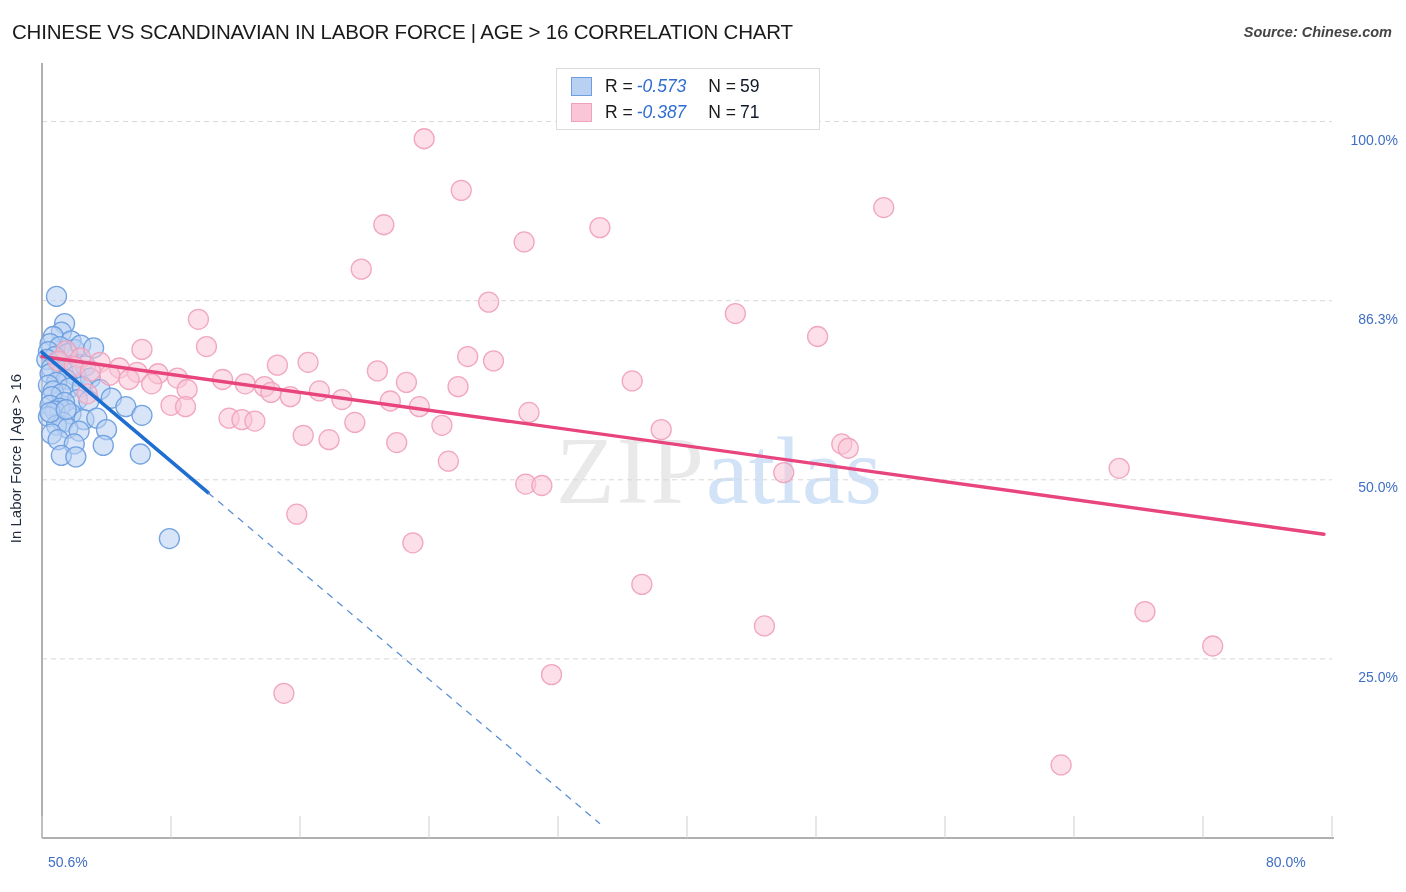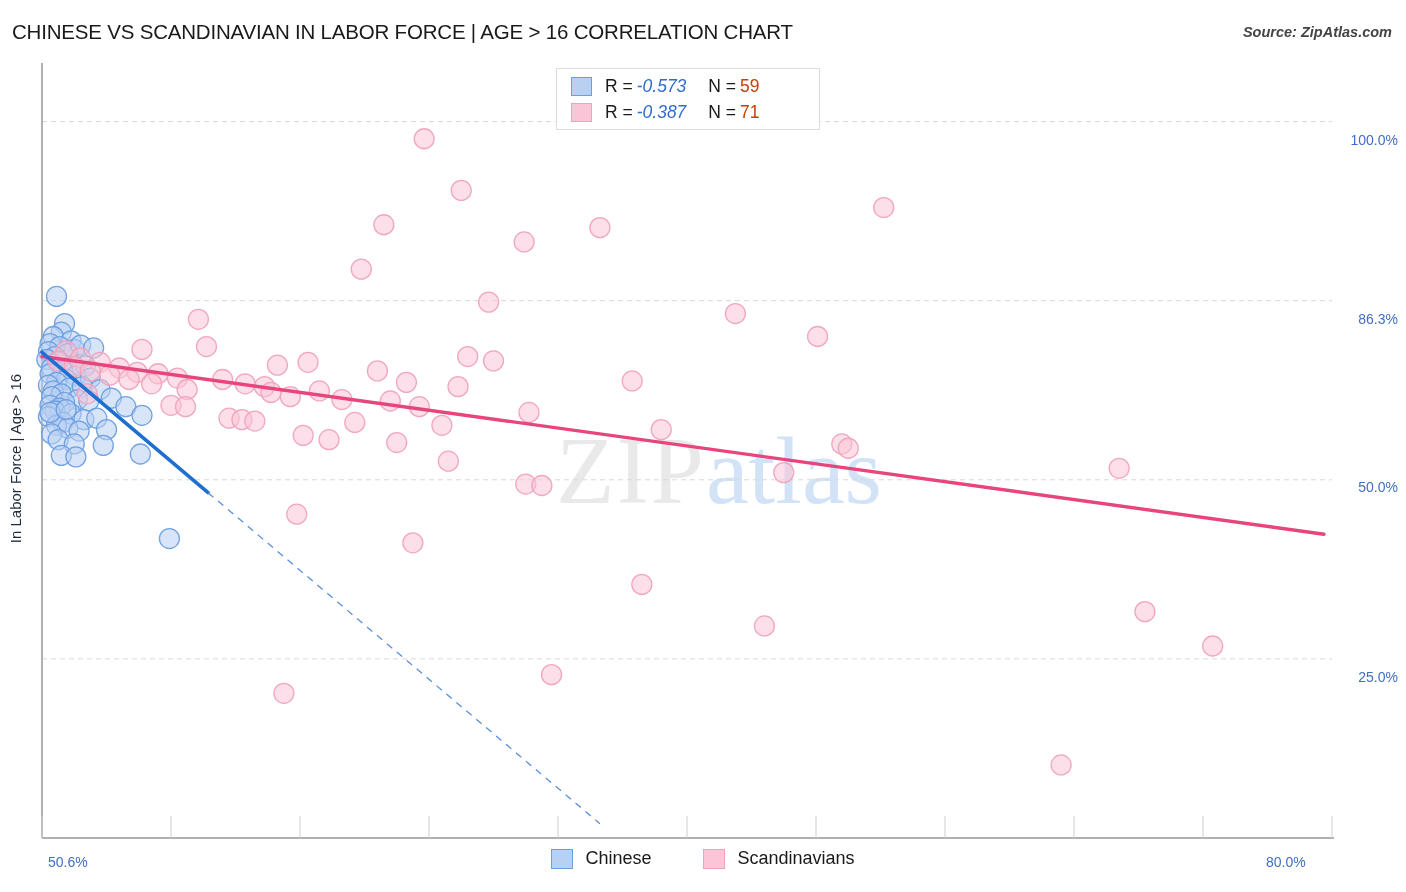--- a/index.html
+++ b/index.html
@@ -97,21 +97,21 @@
     height: 19px;
     box-sizing: border-box;
     margin-right: 13px;
     flex: 0 0 auto;
   }
   .swatch.blue { background: #b8d0f2; border: 1px solid #6d9fe0; }
   .swatch.pink { background: #fac5d6; border: 1px solid #f0a2bd; }
   .lg-r { margin-right: 4px; }
   .lg-val { color: #2f6dd0; margin-right: 22px; font-style: italic; }
   .lg-n { margin-right: 4px; }
-  .lg-nval { color: #c2410c; }
+  .lg-nval { color: #0f172a; }
   .bottom-legend {
     position: absolute;
     left: 0;
     top: 848px;
     width: 1406px;
     display: flex;
     justify-content: center;
     align-items: center;
     gap: 52px;
   }
@@ -134,21 +134,21 @@
   }
   .wm-zip { color: #e9e9e9; letter-spacing: 2px; }
   .wm-atlas { color: #d3e3f7; }
 </style>
 </head>
 <body>
 
 <div id="root">
 
   <div class="title">CHINESE VS SCANDINAVIAN IN LABOR FORCE | AGE &gt; 16 CORRELATION CHART</div>
-  <div class="source">Source: ZipAtlas.com</div>
+  <div class="source">Source: Chinese.com</div>
 
   <div class="ylabel">
     <span>In Labor Force | Age &gt; 16</span>
   </div>
 
   <div class="watermark">
     <span class="wm-zip">ZIP</span><span class="wm-atlas">atlas</span>
   </div>
 
   <svg id="plot" width="1406" height="892">
@@ -329,24 +329,14 @@
     </div>
     <div class="legend-row">
       <span class="swatch pink"></span>
       <span class="lg-r">R =</span>
       <span class="lg-val">-0.387</span>
       <span class="lg-n">N =</span>
       <span class="lg-nval">71</span>
     </div>
   </div>
 
-  <div class="bottom-legend">
-    <div class="bl-item">
-      <span class="swatch blue"></span>
-      <span>Chinese</span>
-    </div>
-    <div class="bl-item">
-      <span class="swatch pink"></span>
-      <span>Scandinavians</span>
-    </div>
-  </div>
 
 </div>
 
 </body></html>

